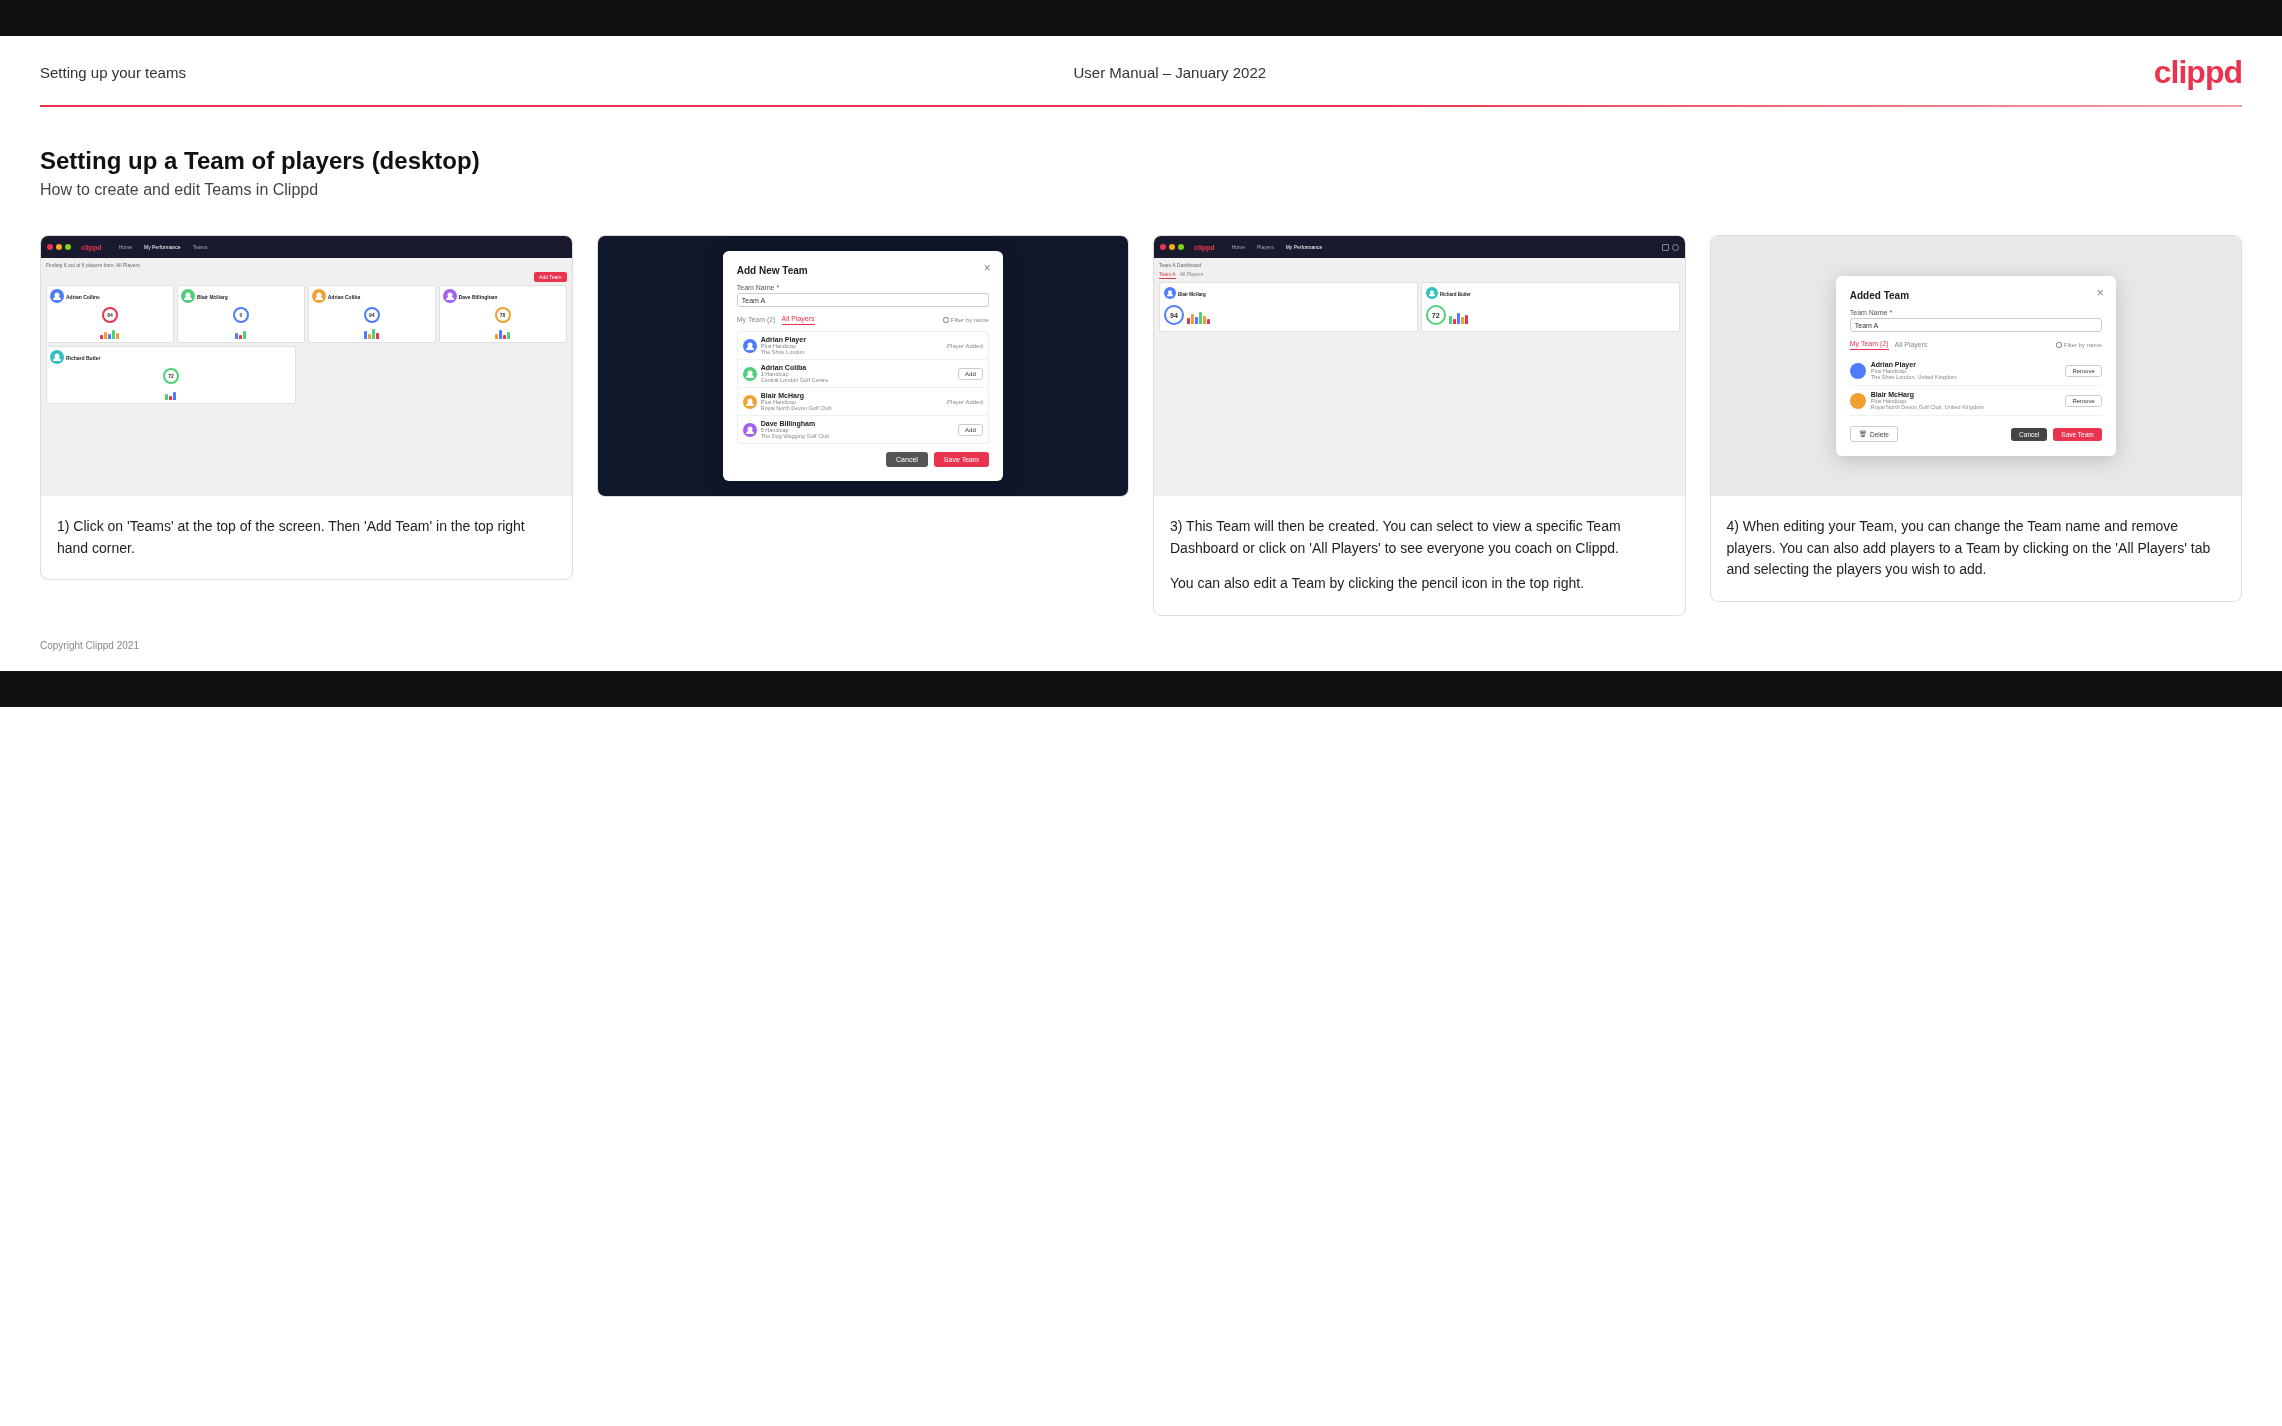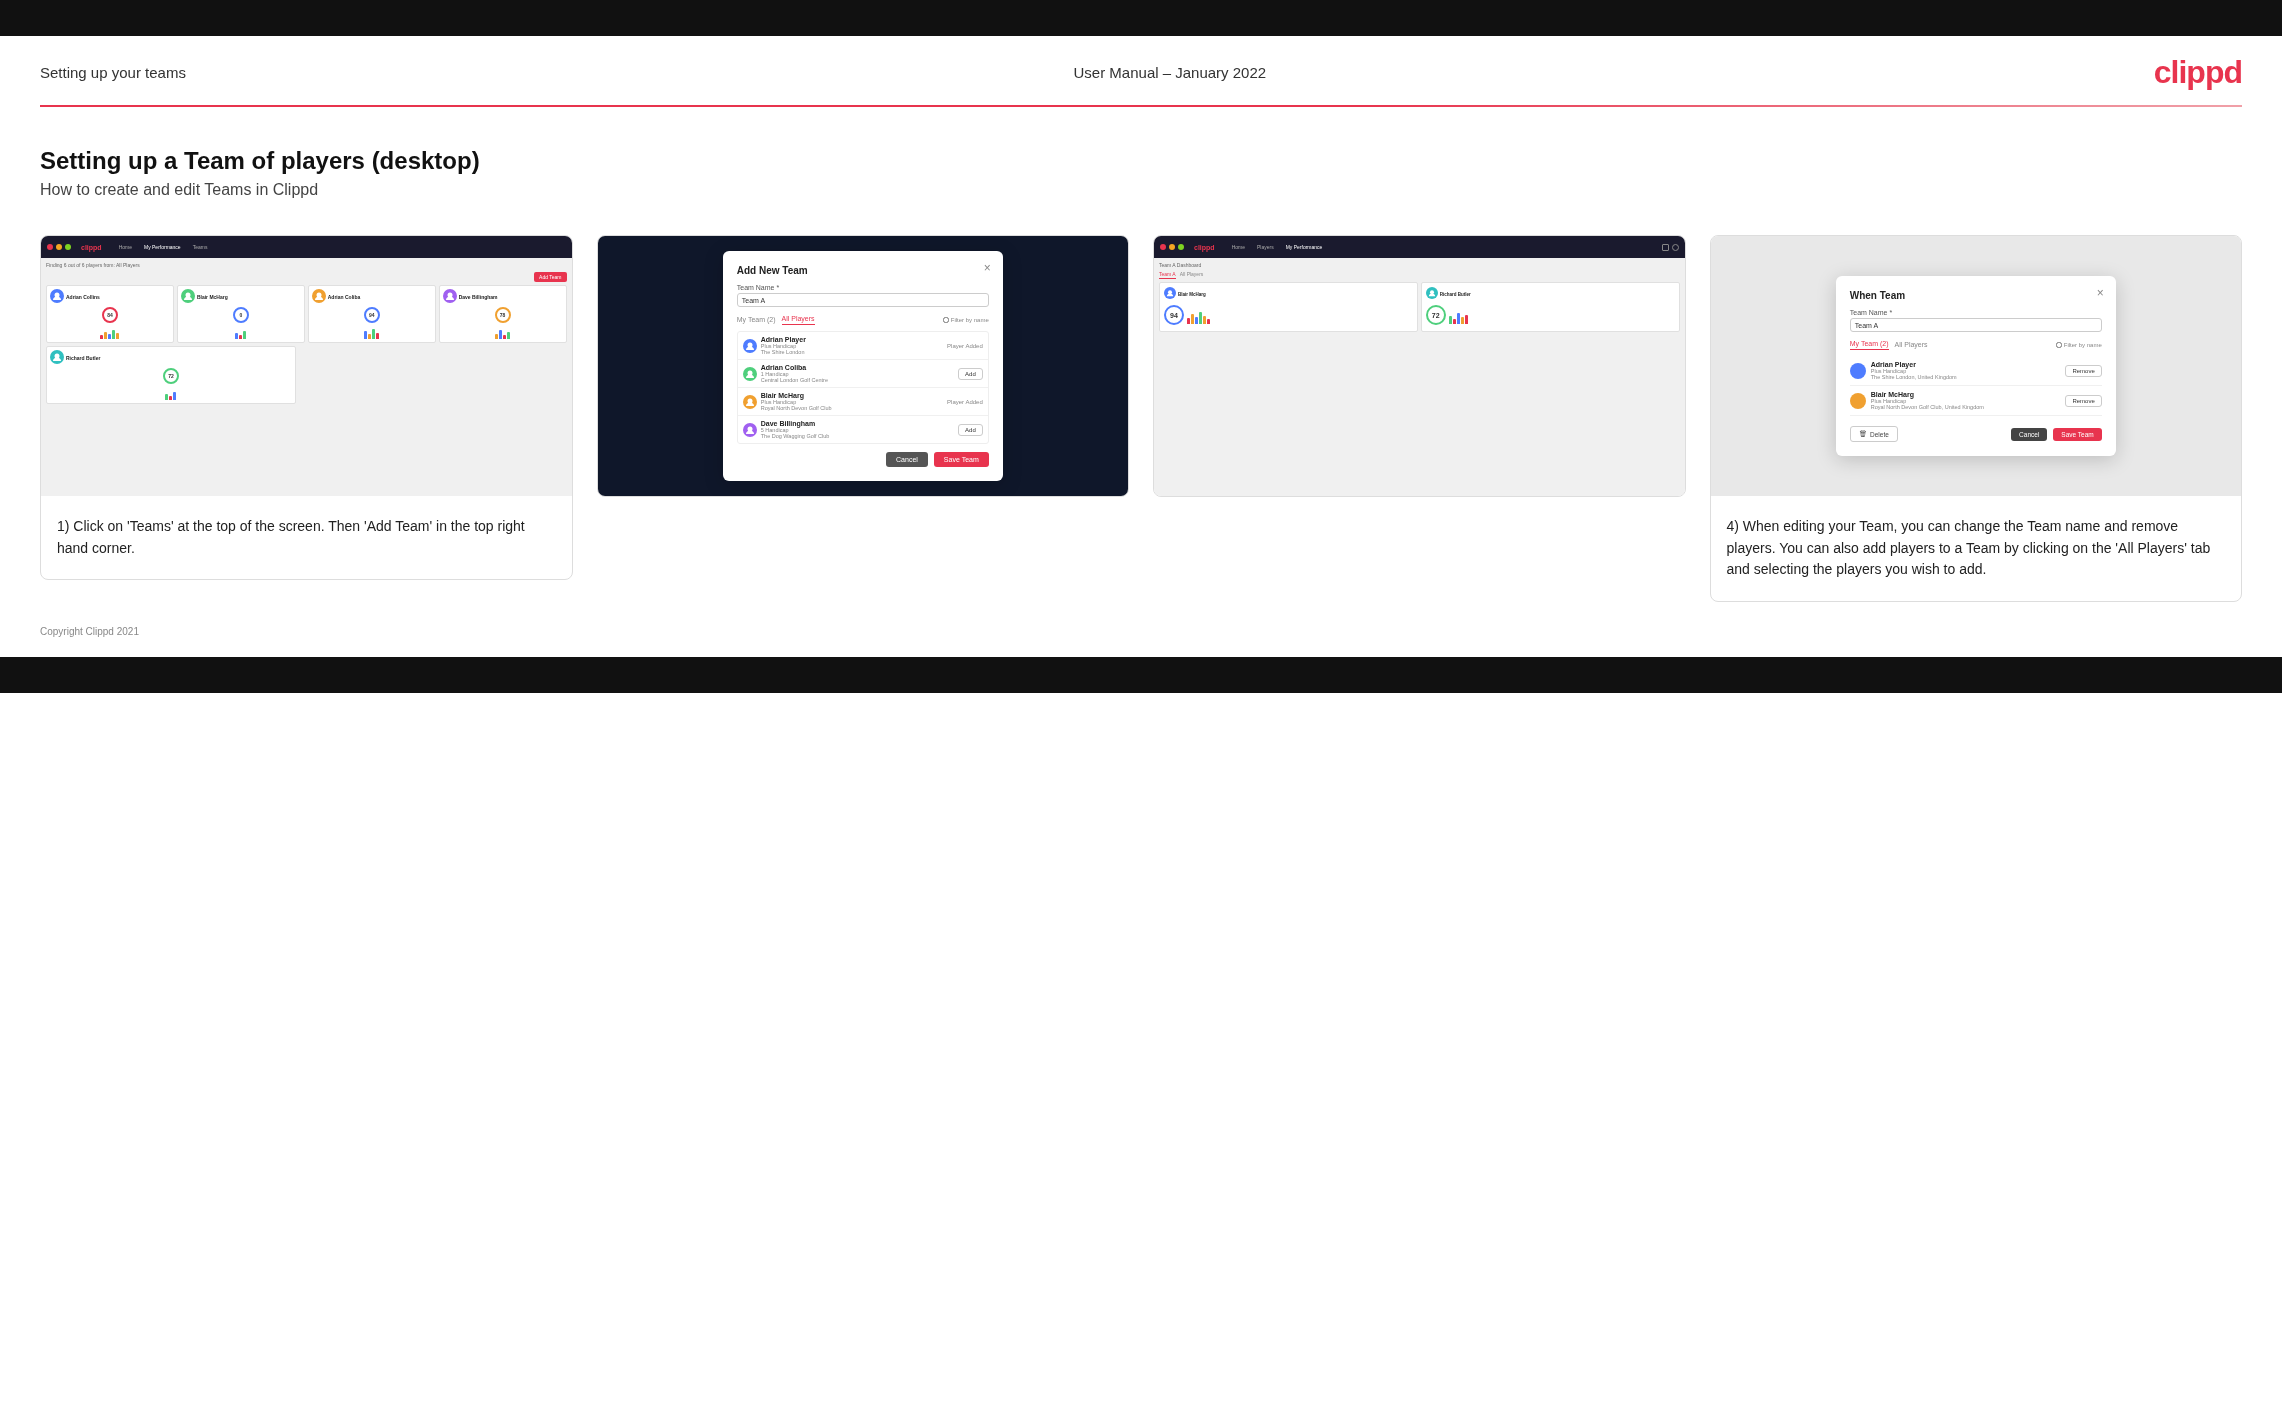--- a/index.html
+++ b/index.html
@@ -771,26 +771,30 @@
                       <div class="mockup-bar" style="height:7px;background:#f0a030;"></div>
                       <div class="mockup-bar" style="height:9px;background:#e8344e;"></div>
                     </div>
                   </div>
                 </div>
               </div>
             </div>
           </div>
         </div>
       </div>
+      <div class="card-text">
+        <p style="margin-bottom:14px;">3) This Team will then be created. You can select to view a specific Team Dashboard or click on 'All Players' to see everyone you coach on Clippd.</p>
+        <p>You can also edit a Team by clicking the pencil icon in the top right.</p>
+      </div>
     </div>
 
     <div class="card">
       <div class="mockup-screenshot-bg" style="align-items:center;justify-content:center;background:#e8e8e8;">
         <div class="edit-dialog-mock">
-          <div class="edit-dialog-title">When Team</div>
+          <div class="edit-dialog-title">Added Team</div>
           <div class="edit-dialog-close">×</div>
           <div class="dialog-label">Team Name *</div>
           <div class="dialog-input">Team A</div>
           <div class="dialog-tabs">
             <span class="dialog-tab active">My Team (2)</span>
             <span class="dialog-tab">All Players</span>
             <span class="dialog-filter">
               <input type="checkbox" style="width: 6px; height: 6px;">
               <span>Filter by name</span>
             </span>

